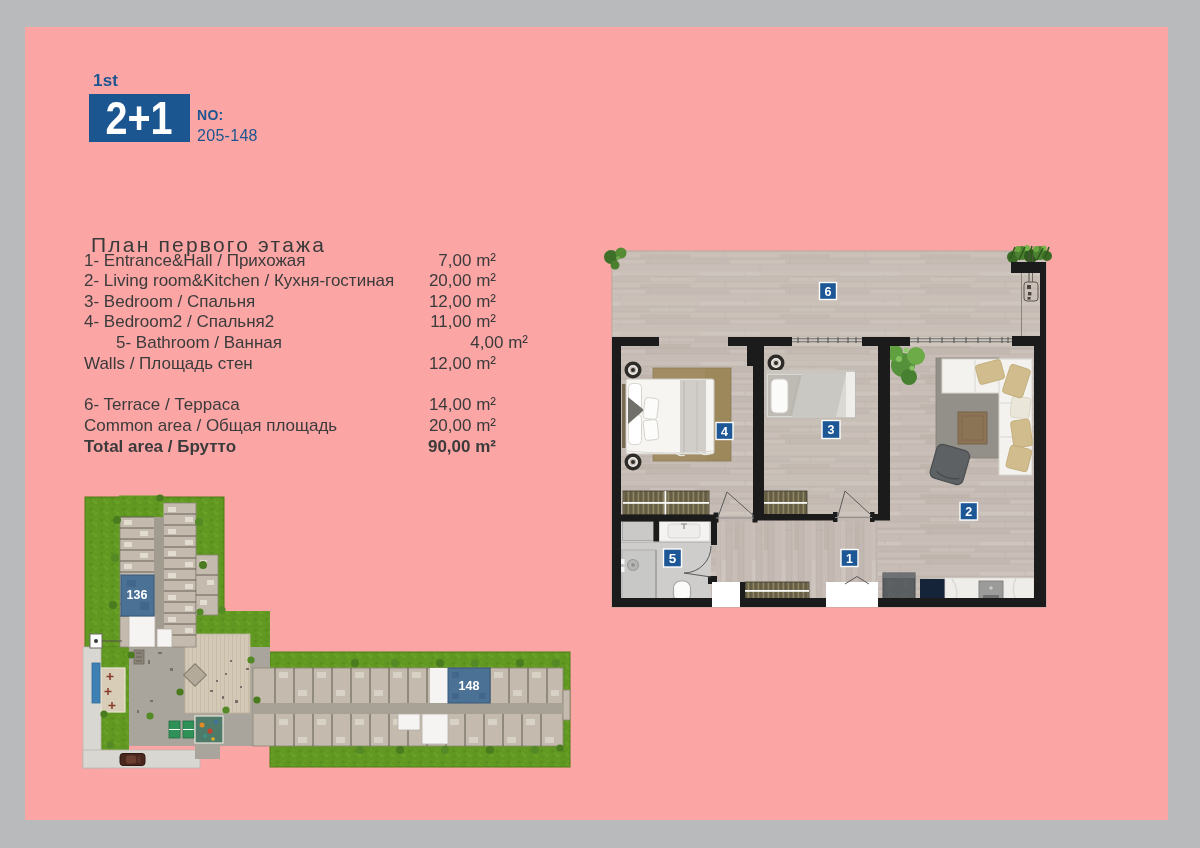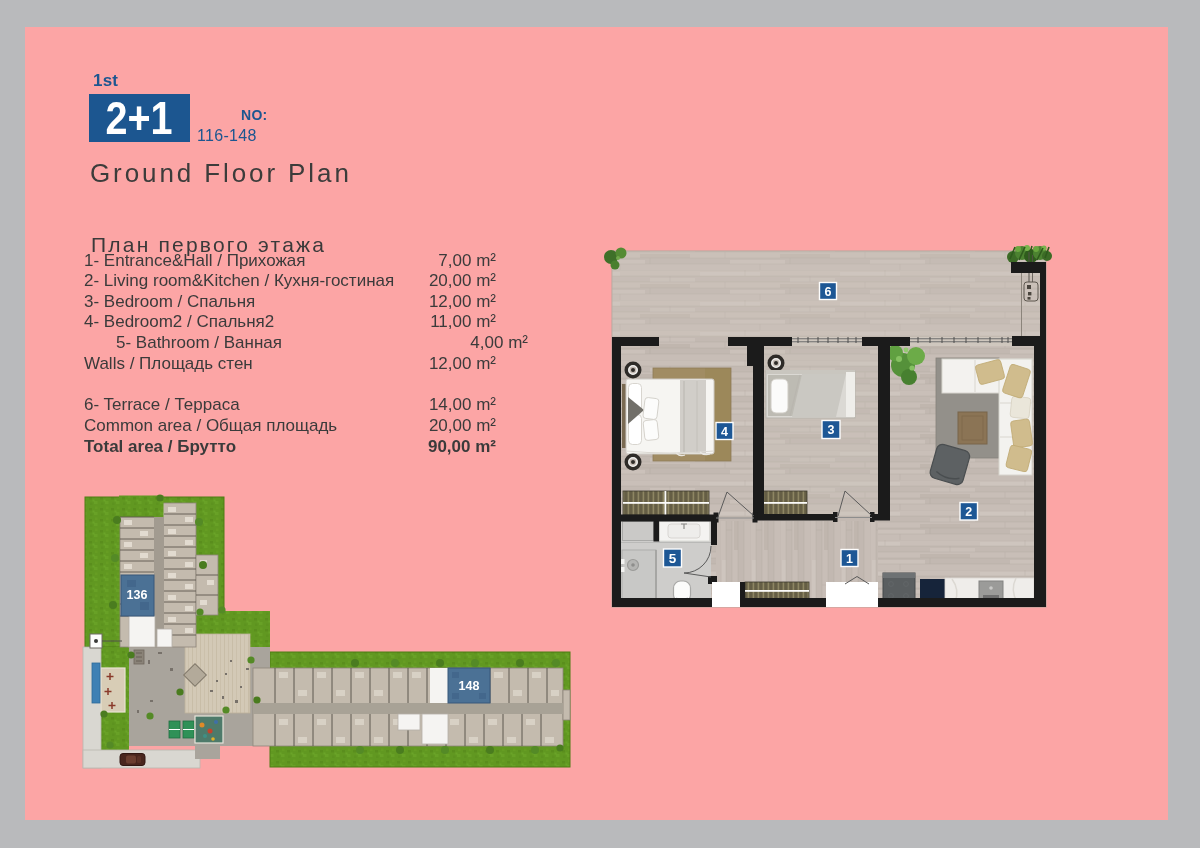--- a/index.html
+++ b/index.html
@@ -4,35 +4,34 @@
 <style>
   html,body{margin:0;padding:0;}
   body{width:1200px;height:848px;background:#b9babc;position:relative;overflow:hidden;
        font-family:"Liberation Sans", sans-serif;}
   .page{position:absolute;left:25px;top:27px;width:1143px;height:793px;background:#fca5a5;}
   .abs{position:absolute;}
   .hdr1st{left:68px;top:44px;font-size:17px;font-weight:bold;color:#1c5690;letter-spacing:0.2px;}
   .bluebox{left:64px;top:67px;width:101px;height:48px;background:#1c5690;color:#fff;
            font-size:46px;font-weight:bold;text-align:center;line-height:49px;}
   .bluebox span{display:inline-block;transform:scaleX(0.86);transform-origin:center;}
-  .no{left:172px;top:80px;font-size:14px;font-weight:bold;color:#1c5690;letter-spacing:0.3px;margin-left:44px;}
+  .no{left:172px;top:80px;font-size:14px;font-weight:bold;color:#1c5690;letter-spacing:0.3px;}
   .norange{left:172px;top:100px;font-size:16px;color:#1c5690;letter-spacing:0.3px;}
   .title{left:65px;top:131px;font-size:26px;color:#3c3c3b;letter-spacing:2.9px;}
   .subtitle{left:66px;top:158px;font-size:21px;color:#3a3a3a;letter-spacing:2.2px;margin-top:48px;}
   .row{position:absolute;left:59px;width:412px;font-size:17px;color:#3b3b3b;}
   .row .v{position:absolute;right:0;top:0;}
 </style>
 </head>
 <body>
 <div class="page">
   <div class="abs hdr1st">1st</div>
   <div class="abs bluebox"><span>2+1</span></div>
   <div class="abs no">NO:</div>
-  <div class="abs norange">116-148</div>
-  <div class="abs title">Ground Floor Plan</div>
+  <div class="abs norange">205-148</div>
   <div class="abs subtitle">План первого этажа</div>
   <div class="row" style="top:223.5px;">1- Entrance&amp;Hall / Прихожая<span class="v">7,00 m²</span></div>
   <div class="row" style="top:244px;">2- Living room&amp;Kitchen / Кухня-гостиная<span class="v">20,00 m²</span></div>
   <div class="row" style="top:264.7px;">3- Bedroom / Спальня<span class="v">12,00 m²</span></div>
   <div class="row" style="top:285.4px;">4- Bedroom2 / Спальня2<span class="v">11,00 m²</span></div>
   <div class="row" style="top:306.1px;margin-left:32px;">5- Bathroom / Ванная<span class="v">4,00 m²</span></div>
   <div class="row" style="top:326.8px;">Walls / Площадь стен<span class="v">12,00 m²</span></div>
   <div class="row" style="top:368.3px;">6- Terrace / Терраса<span class="v">14,00 m²</span></div>
   <div class="row" style="top:389px;">Common area / Общая площадь<span class="v">20,00 m²</span></div>
   <div class="row" style="top:409.6px;font-weight:bold;">Total area / Брутто<span class="v">90,00 m²</span></div>

